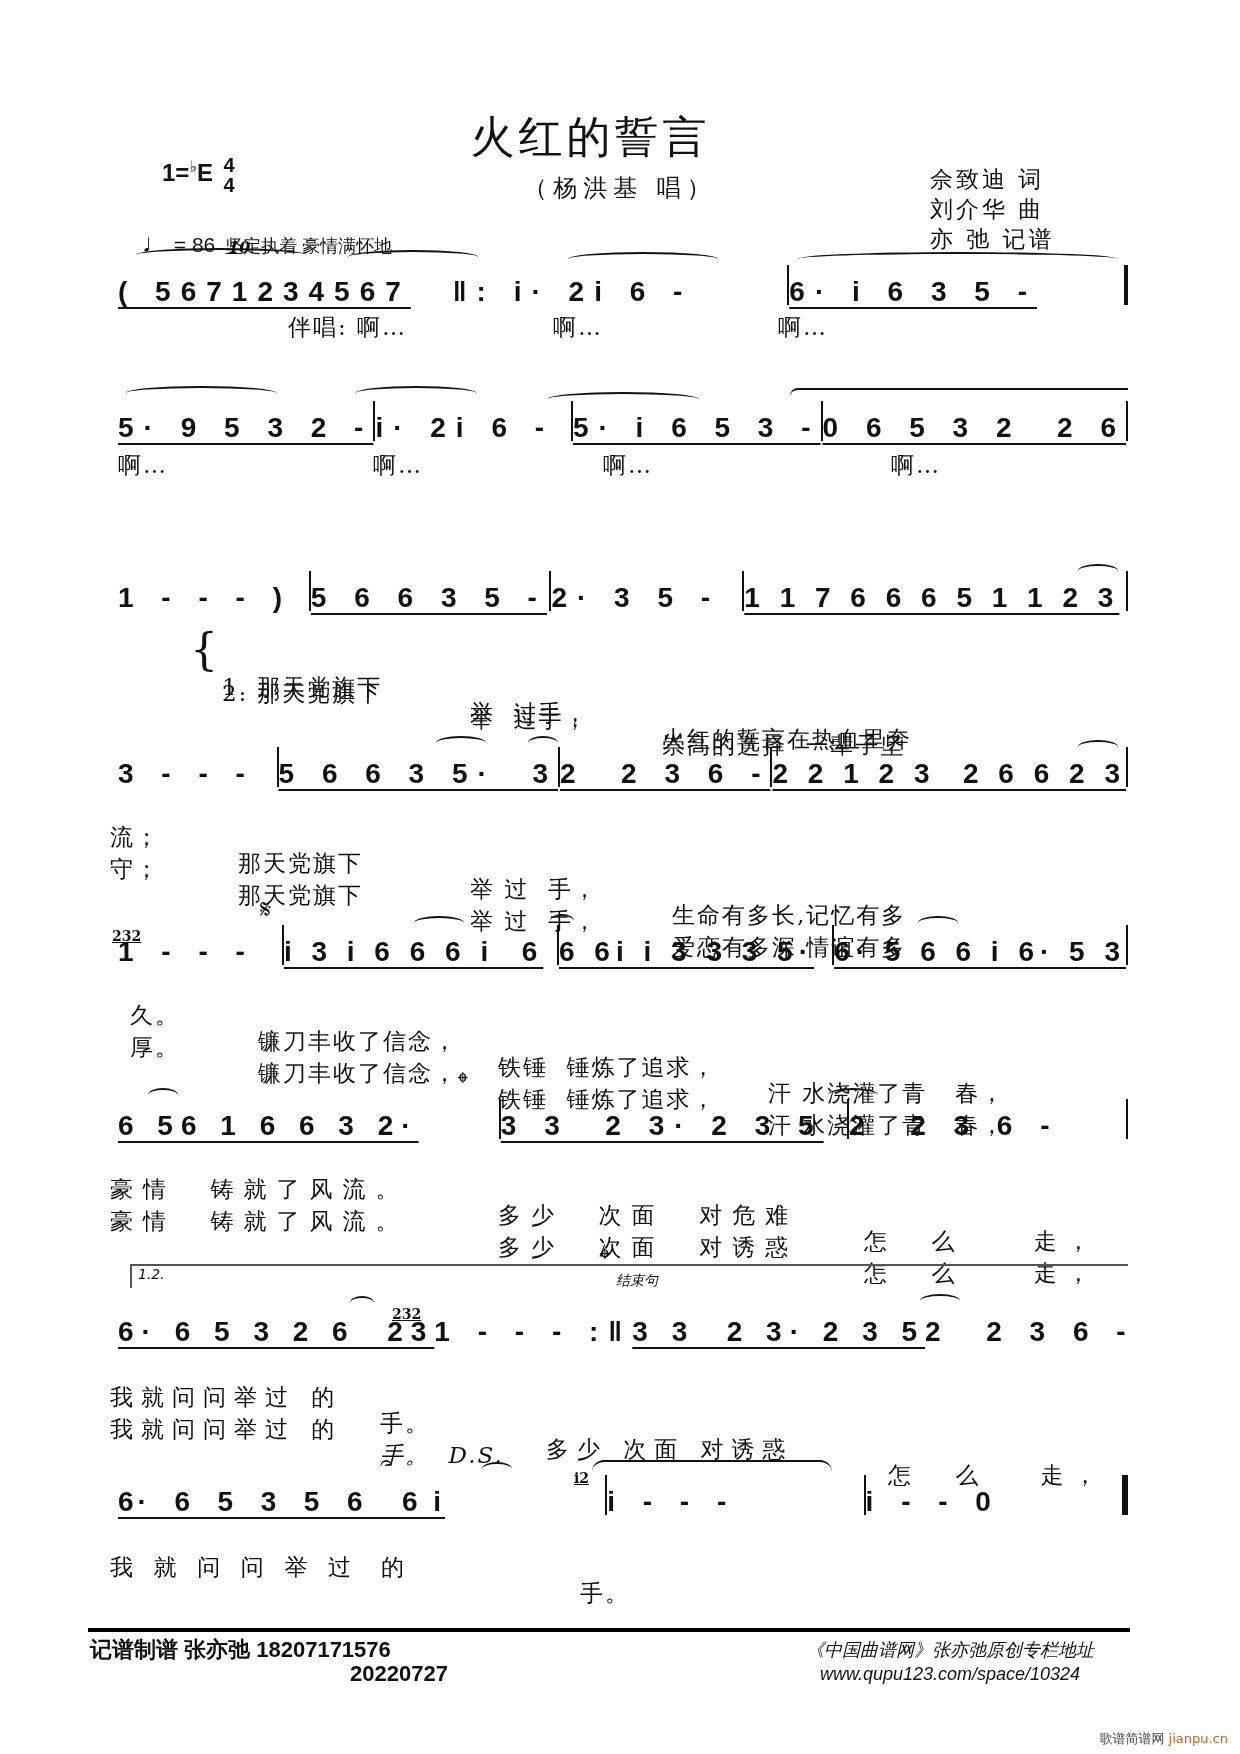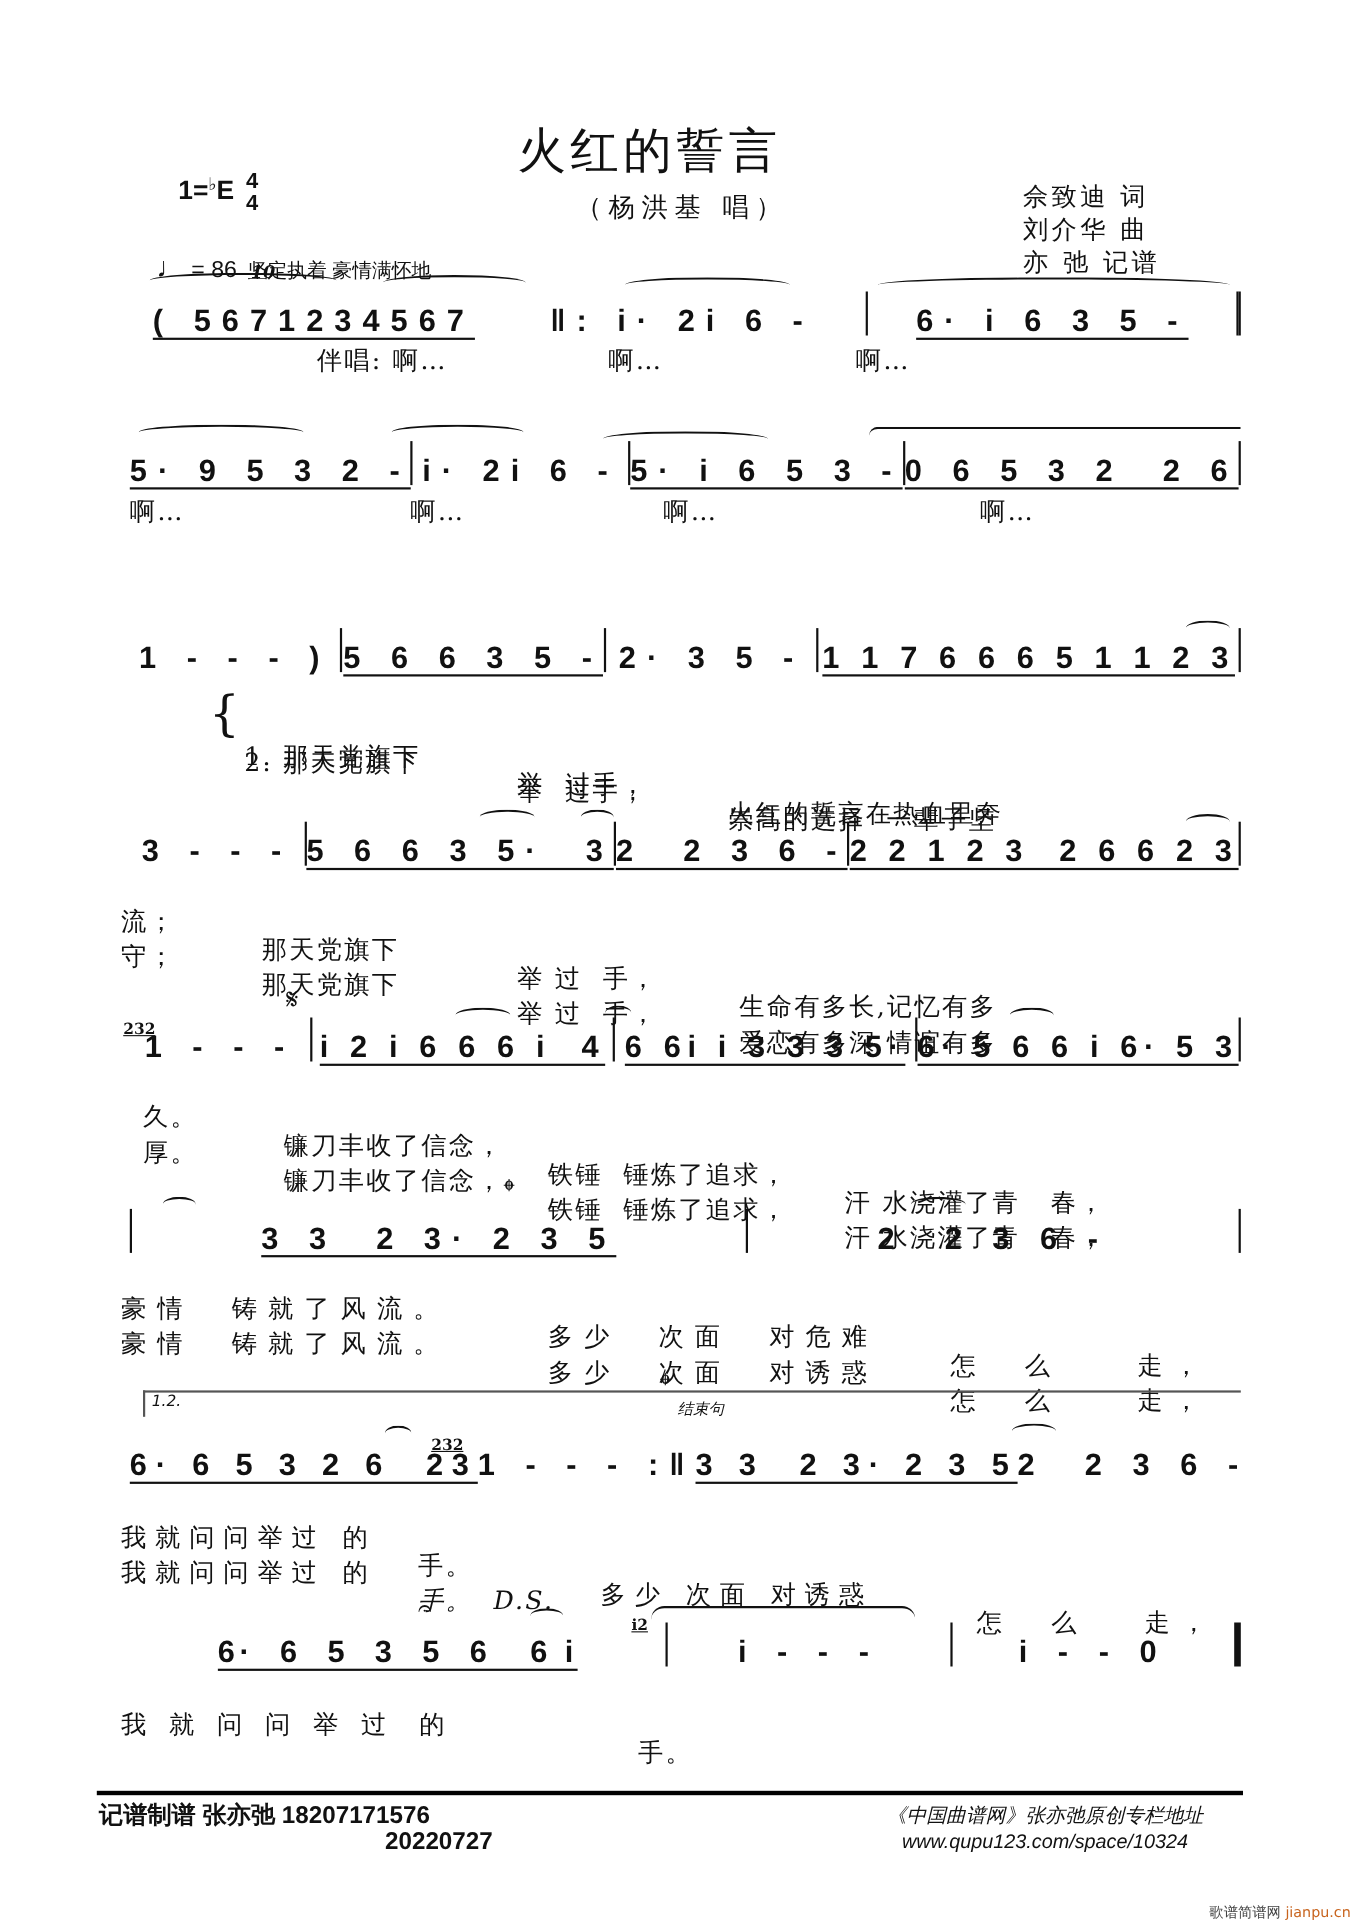--- a/index.html
+++ b/index.html
@@ -13,21 +13,21 @@
   .time { display: inline-block; vertical-align: middle; text-align: center; line-height: 20px; margin-left: 4px; font-size: 20px; }
   .time span { display: block; }
   .tempo { left: 142px; top: 228px; font-size: 21px; font-family: "Liberation Sans", sans-serif; }
   .tempo .note-icon { font-size: 26px; }
   .tempo .expr { font-size: 18px; margin-left: 4px; }
   .credits { left: 930px; top: 164px; font-size: 23px; line-height: 30px; font-family: "DejaVu Serif", serif; letter-spacing: 3px; }
 
   .staff { position: absolute; left: 118px; width: 1010px; }
   .notes { position: absolute; left: 0; top: 0; width: 1010px; height: 46px; display: flex; align-items: flex-end;
            font-family: "Liberation Sans", sans-serif; font-weight: bold; font-size: 28px; white-space: pre; }
-  .notes .m { flex: 1; text-align: center; letter-spacing: 10px; border-bottom: 0; }
+  .notes .m { flex: 1; letter-spacing: 10px; border-bottom: 0; }
   .bar { width: 2px; height: 40px; background: #111; align-self: center; }
   .bar.end { width: 6px; }
   .lyric { position: absolute; left: 0; width: 1010px; font-size: 23px; font-family: "DejaVu Serif", serif; white-space: pre; letter-spacing: 2px; }
   .ul { text-decoration: underline; text-underline-offset: 6px; }
   .small { font-size: 16px; font-weight: bold; }
   .mark { position: absolute; font-family: "DejaVu Serif", serif; }
   .footer-line { left: 88px; top: 1628px; width: 1042px; height: 4px; background: #000; }
   .footer-left { left: 90px; top: 1638px; font-size: 22px; line-height: 24px; font-family: "Liberation Sans", sans-serif; font-weight: bold; }
   .footer-left .date { display: block; padding-left: 260px; }
   .footer-right { left: 780px; top: 1638px; font-size: 18px; line-height: 24px; font-style: italic; text-align: center; width: 340px; font-family: "Liberation Sans", sans-serif; }
@@ -162,21 +162,21 @@
 
 <div class="staff" style="top:922px;">
   <div class="mark small" style="left:-6px;top:6px;font-size:14px;text-decoration:underline;">232</div>
   <div class="mark" style="left:142px;top:-28px;font-size:26px;">𝄋</div>
   <div class="slur" style="left:296px;top:-6px;width:50px;"></div>
   <div class="slur" style="left:432px;top:-8px;width:24px;"></div>
   <div class="slur" style="left:800px;top:-6px;width:40px;"></div>
   <div class="notes">
     <span class="m" style="flex:0.6">1 - - -</span>
     <div class="bar"></div>
-    <span class="m ul" style="letter-spacing:6px">i 2 i 6 6 6 i  4</span>
+    <span class="m ul" style="letter-spacing:6px">i 3 i 6 6 6 i  6</span>
     <div class="bar"></div>
     <span class="m ul" style="letter-spacing:6px">6 6i i 3 3 3 5·</span>
     <div class="bar"></div>
     <span class="m ul" style="letter-spacing:6px">6· 5 6 6 i 6· 5 3</span>
     <div class="bar"></div>
   </div>
   <div class="lyric" style="top:52px;">
     <span style="position:absolute;left:12px">久。</span>
     <span style="position:absolute;left:140px">镰刀丰收了信念，</span>
     <span style="position:absolute;left:380px">铁锤  锤炼了追求，</span>
@@ -188,20 +188,21 @@
     <span style="position:absolute;left:380px">铁锤  锤炼了追求，</span>
     <span style="position:absolute;left:650px">汗 水浇灌了青   春，</span>
   </div>
 </div>
 
 <div class="staff" style="top:1096px;">
   <div class="mark" style="left:340px;top:-30px;font-size:28px;">𝄌</div>
   <div class="slur" style="left:30px;top:-8px;width:30px;"></div>
   <div class="slur" style="left:710px;top:-8px;width:50px;"></div>
   <div class="notes">
+    <span class="m ul" style="flex:1.1;letter-spacing:8px">6 56 1 6 6 3 2·</span>
     <div class="bar"></div>
     <span class="m ul" style="letter-spacing:10px">3 3  2 3· 2 3 5</span>
     <div class="bar"></div>
     <span class="m" style="flex:0.8">2  2 3 6 -</span>
     <div class="bar"></div>
   </div>
   <div class="lyric" style="top:52px;">
     <span style="position:absolute;left:-8px;letter-spacing:10px">豪情  铸就了风流。</span>
     <span style="position:absolute;left:380px;letter-spacing:10px">多少  次面  对危难</span>
     <span style="position:absolute;left:746px;letter-spacing:10px">怎  么    走，</span>

